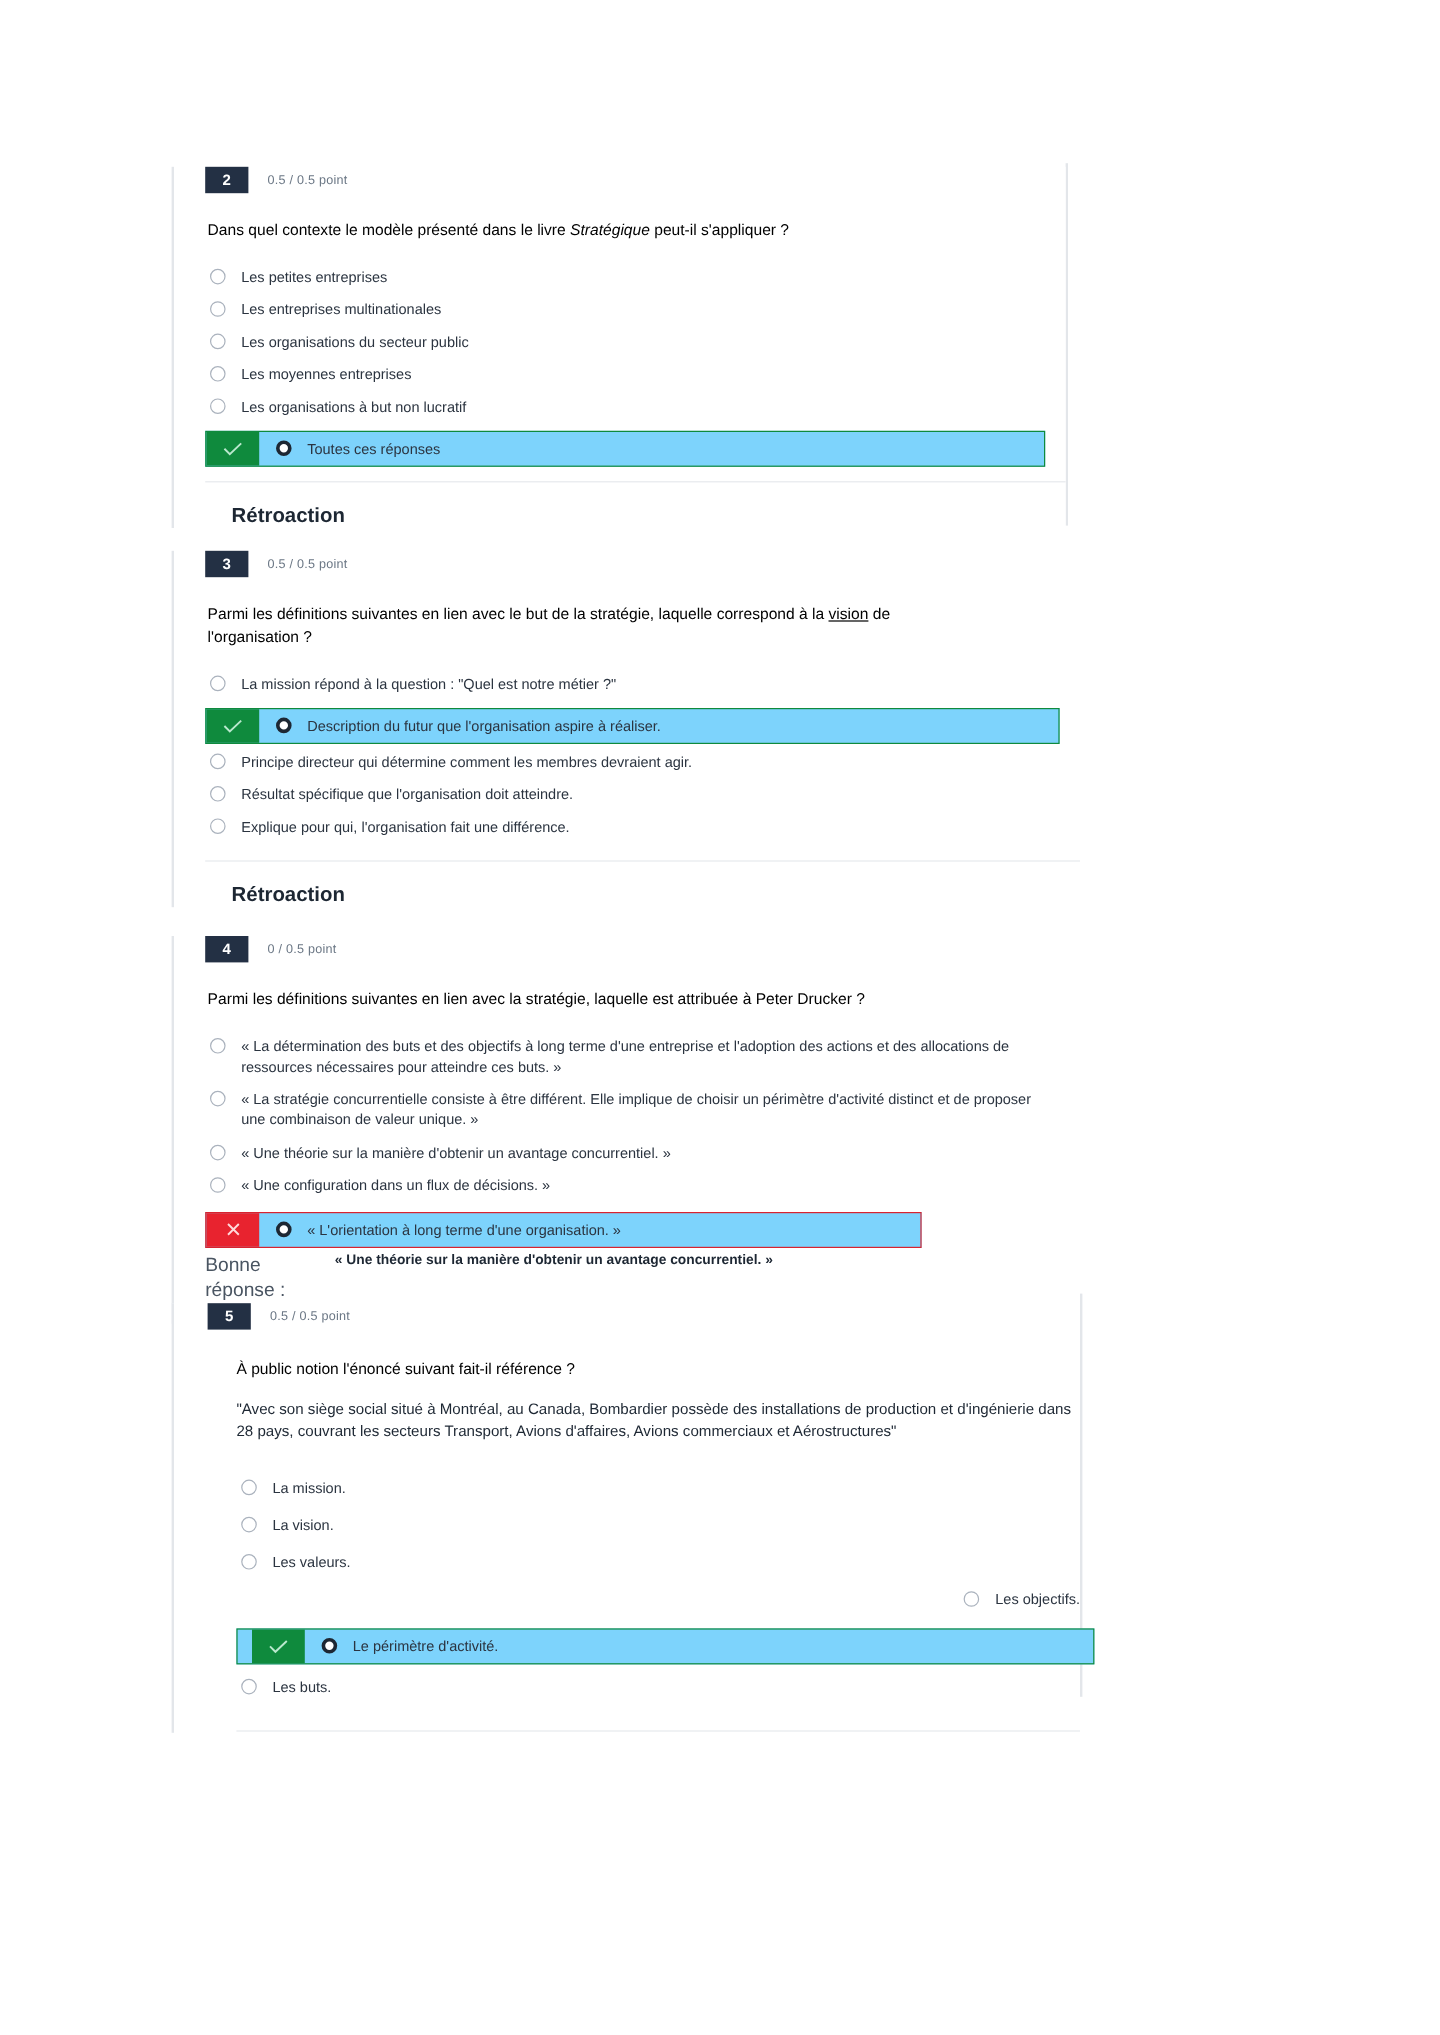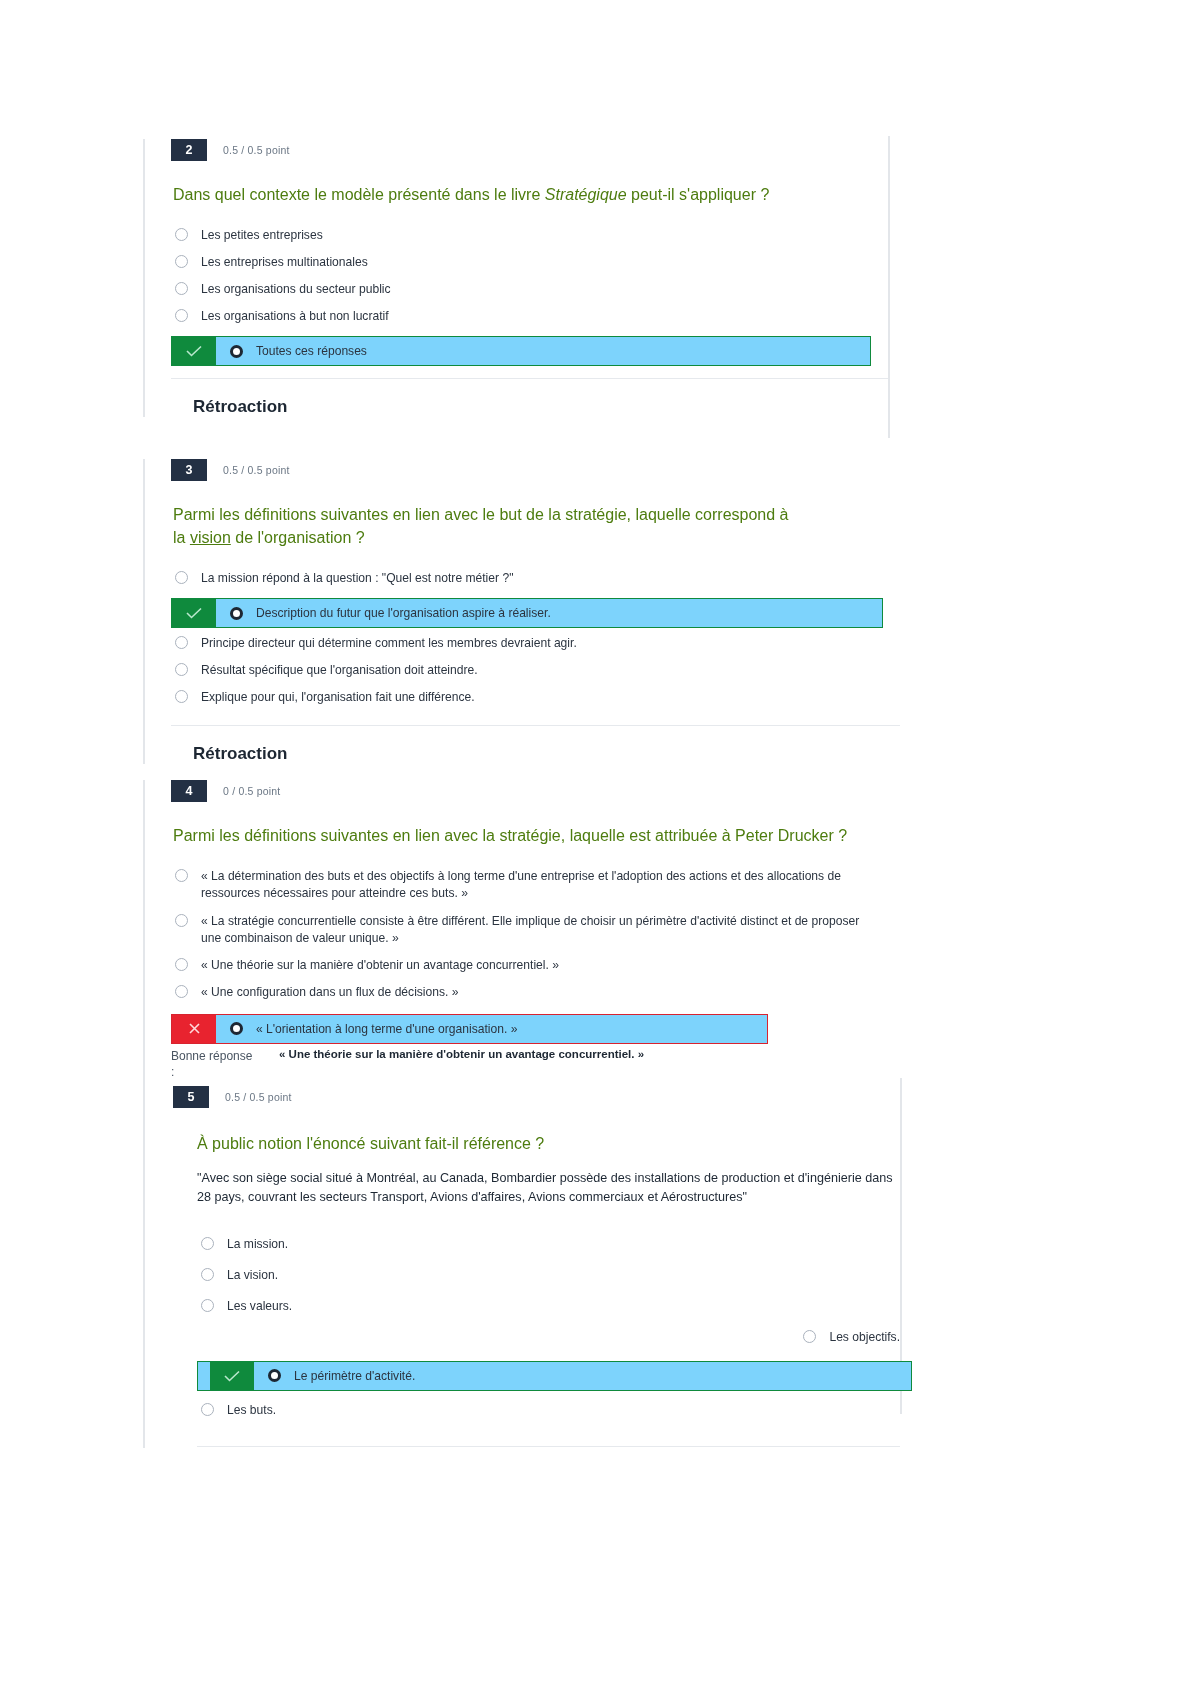--- a/index.html
+++ b/index.html
@@ -55,23 +55,23 @@
     flex: 0 0 auto;
   }
   .qpoints {
     margin-left: 16px;
     font-size: 10.5px;
     color: #6b7785;
     letter-spacing: .2px;
   }
 
   .qtext {
-    font-size: 16px;
+    font-size: 13px;
     line-height: 1.45;
-    color: #4d7c0f;
+    color: #000000;
     margin-top: 22px;
     max-width: 700px;
   }
   .qtext .ital { font-style: italic; }
   .qtext u { text-decoration: underline; }
   .qquote {
     font-size: 12.6px;
     line-height: 1.5;
     color: #1d2733;
     margin-top: 14px;
@@ -152,21 +152,21 @@
 
   
   .goodans {
     display: flex;
     align-items: flex-start;
     margin-top: 4px;
     margin-left: -2px;
   }
   .goodans-key {
     width: 86px;
-    font-size: 12px;
+    font-size: 16px;
     line-height: 1.35;
     color: #4a5562;
     flex: 0 0 auto;
   }
   .goodans-val {
     margin-left: 22px;
     font-size: 11.5px;
     font-weight: 700;
     color: #1d2733;
   }
@@ -225,20 +225,24 @@
         <div class="opt">
           <span class="radio"></span>
           <span class="opt-label">Les entreprises multinationales</span>
         </div>
         <div class="opt">
           <span class="radio"></span>
           <span class="opt-label">Les organisations du secteur public</span>
         </div>
         <div class="opt">
           <span class="radio"></span>
+          <span class="opt-label">Les moyennes entreprises</span>
+        </div>
+        <div class="opt">
+          <span class="radio"></span>
           <span class="opt-label">Les organisations à but non lucratif</span>
         </div>
 
         <div class="ansrow" style="width:700px;">
           <div class="ans-flag">
             <svg width="16" height="12" viewBox="0 0 16 12">
               <path d="M1 6 L5.5 10.5 L15 1.5" fill="none" stroke="#b9e8cd" stroke-width="1.6"></path>
             </svg>
           </div>
           <div class="ans-main">

